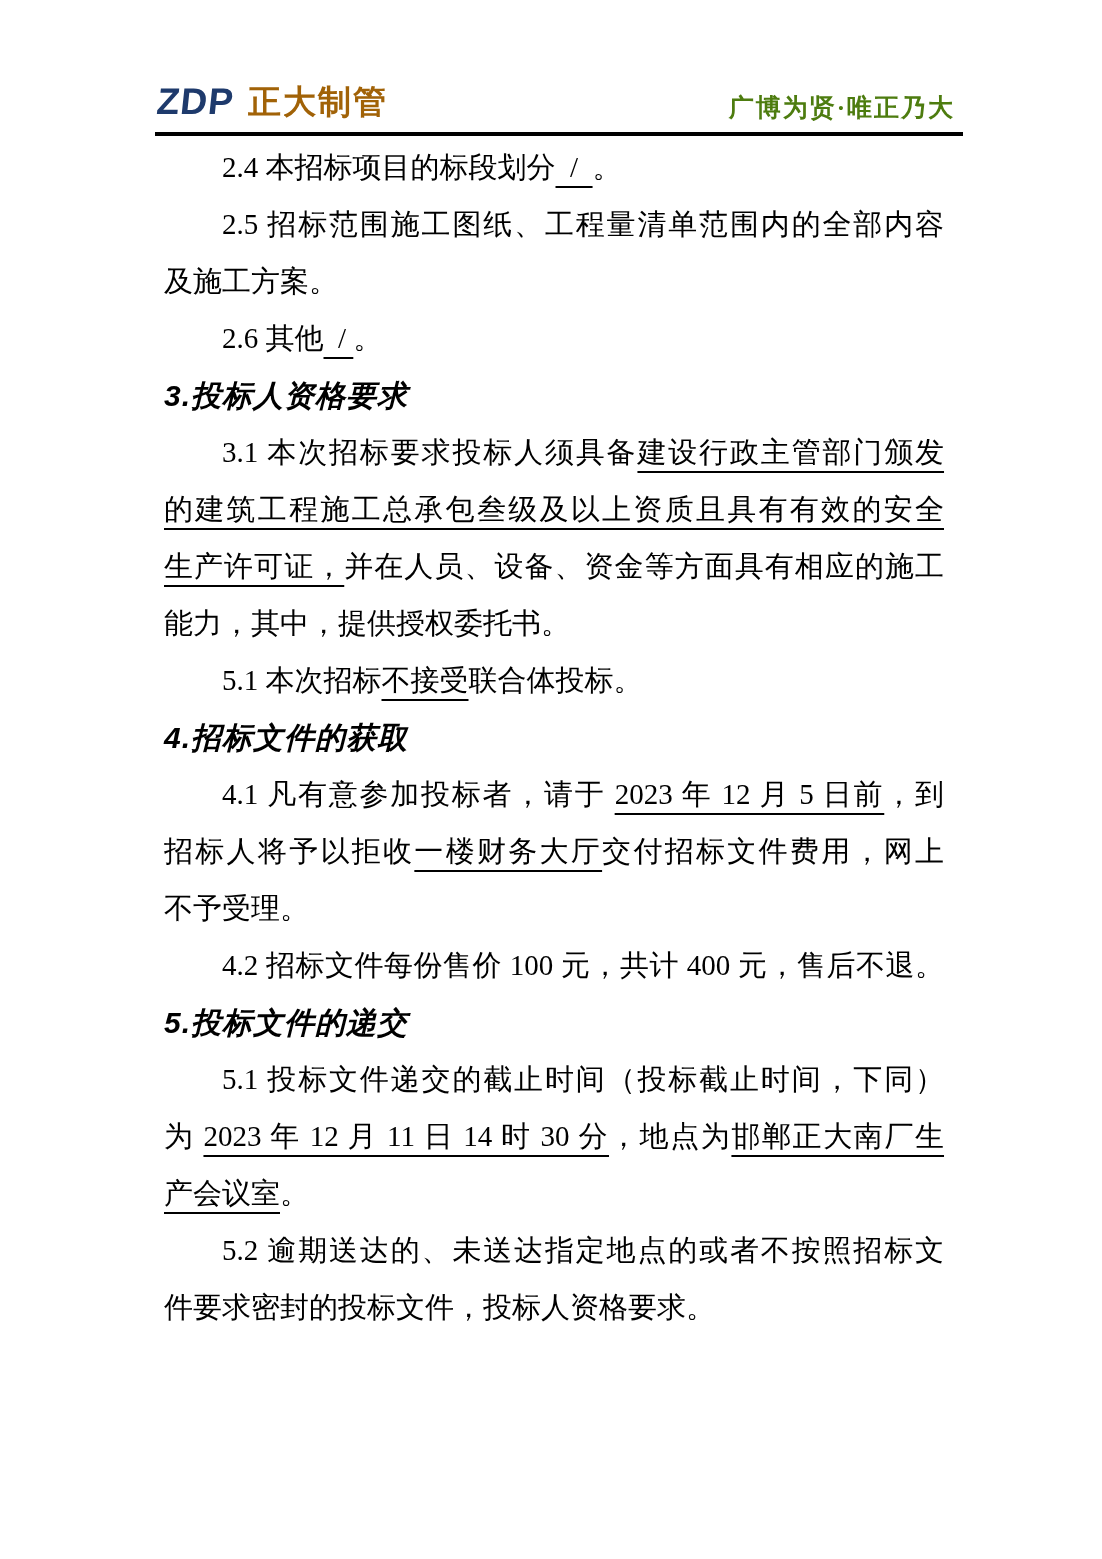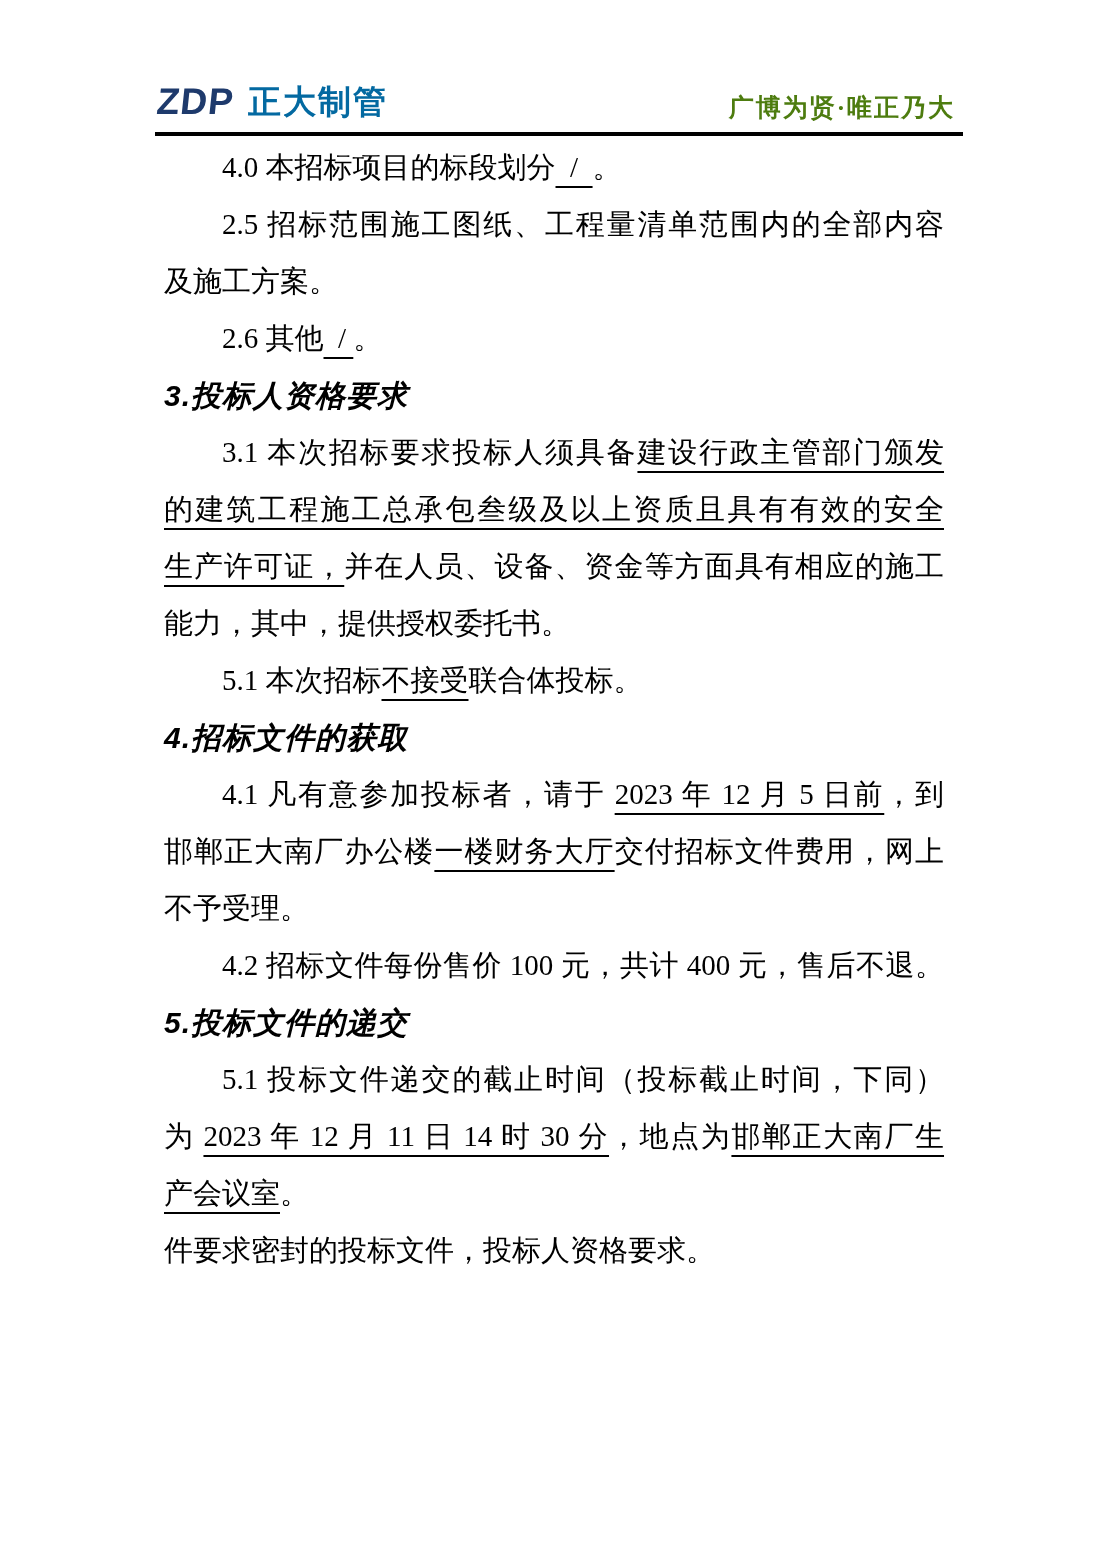--- a/index.html
+++ b/index.html
@@ -31,21 +31,21 @@
     color: #1e3a6c;
     transform: skewX(-6deg);
     display: inline-block;
   }
   .logo-name {
     font-family: "Liberation Sans", "DejaVu Sans", sans-serif;
     font-weight: 700;
     font-size: 33px;
     line-height: 40px;
     letter-spacing: 2px;
-    color: #0369a1;
+    color: #a16207;
     margin-left: 14px;
   }
   .slogan {
     position: absolute;
     right: 147px;
     top: 93px;
     font-family: "Liberation Serif", "DejaVu Serif", serif;
     font-weight: 600;
     font-size: 25px;
     line-height: 30px;
@@ -97,34 +97,35 @@
 <body>
 
 <div class="page">
   <div class="hdr-logo">
     <span class="logo-zdp">ZDP</span>
     <span class="logo-name">正大制管</span>
   </div>
   <div class="slogan">广博为贤·唯正乃大</div>
   <div class="hdr-rule"></div>
   <div class="doc">
-      <div class="line ind"><span>4.0 本招标项目的标段划分</span><span class="u">&nbsp;&nbsp;/&nbsp;&nbsp;</span><span>。</span></div>
+      <div class="line ind"><span>2.4 本招标项目的标段划分</span><span class="u">&nbsp;&nbsp;/&nbsp;&nbsp;</span><span>。</span></div>
       <div class="line fill ind"><span>2.5 招标范围施工图纸、工程量清单范围内的全部内容</span></div>
       <div class="line"><span>及施工方案。</span></div>
       <div class="line ind"><span>2.6 其他</span><span class="u">&nbsp;&nbsp;/&nbsp;</span><span>。</span></div>
       <div class="line heading"><span>3.投标人资格要求</span></div>
       <div class="line fill ind"><span>3.1 本次招标要求投标人须具备</span><span class="u">建设行政主管部门颁发</span></div>
       <div class="line fill"><span class="u">的建筑工程施工总承包叁级及以上资质且具有有效的安全</span></div>
       <div class="line fill"><span class="u">生产许可证，</span><span>并在人员、设备、资金等方面具有相应的施工</span></div>
       <div class="line"><span>能力，其中，提供授权委托书。</span></div>
       <div class="line ind"><span>5.1 本次招标</span><span class="u">不接受</span><span>联合体投标。</span></div>
       <div class="line heading"><span>4.招标文件的获取</span></div>
       <div class="line fill ind"><span>4.1 凡有意参加投标者，请于 </span><span class="u">2023 年 12 月 5 日前</span><span>，到</span></div>
-      <div class="line fill"><span>邯郸正大南厂办公楼</span><span class="u">一楼财务大厅</span><span>交付招标文件费用，网上</span></div>
+      <div class="line fill"><span>招标人将予以拒收</span><span class="u">一楼财务大厅</span><span>交付招标文件费用，网上</span></div>
       <div class="line"><span>不予受理。</span></div>
       <div class="line fill ind"><span>4.2 招标文件每份售价 100 元，共计 400 元，售后不退。</span></div>
       <div class="line heading"><span>5.投标文件的递交</span></div>
       <div class="line fill ind"><span>5.1 投标文件递交的截止时间（投标截止时间，下同）</span></div>
       <div class="line fill"><span>为 </span><span class="u">2023 年 12 月 11 日 14 时 30 分</span><span>，地点为</span><span class="u">邯郸正大南厂生</span></div>
       <div class="line"><span class="u">产会议室</span><span>。</span></div>
+      <div class="line fill ind"><span>5.2 逾期送达的、未送达指定地点的或者不按照招标文</span></div>
       <div class="line"><span>件要求密封的投标文件，投标人资格要求。</span></div>
     </div>
 </div>
 
 </body></html>

